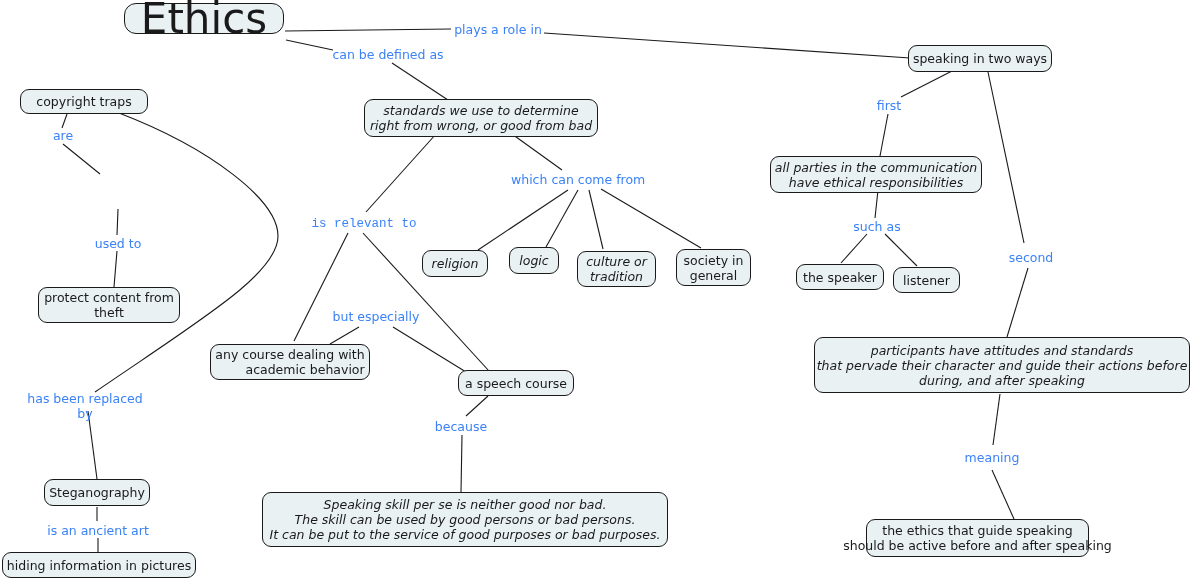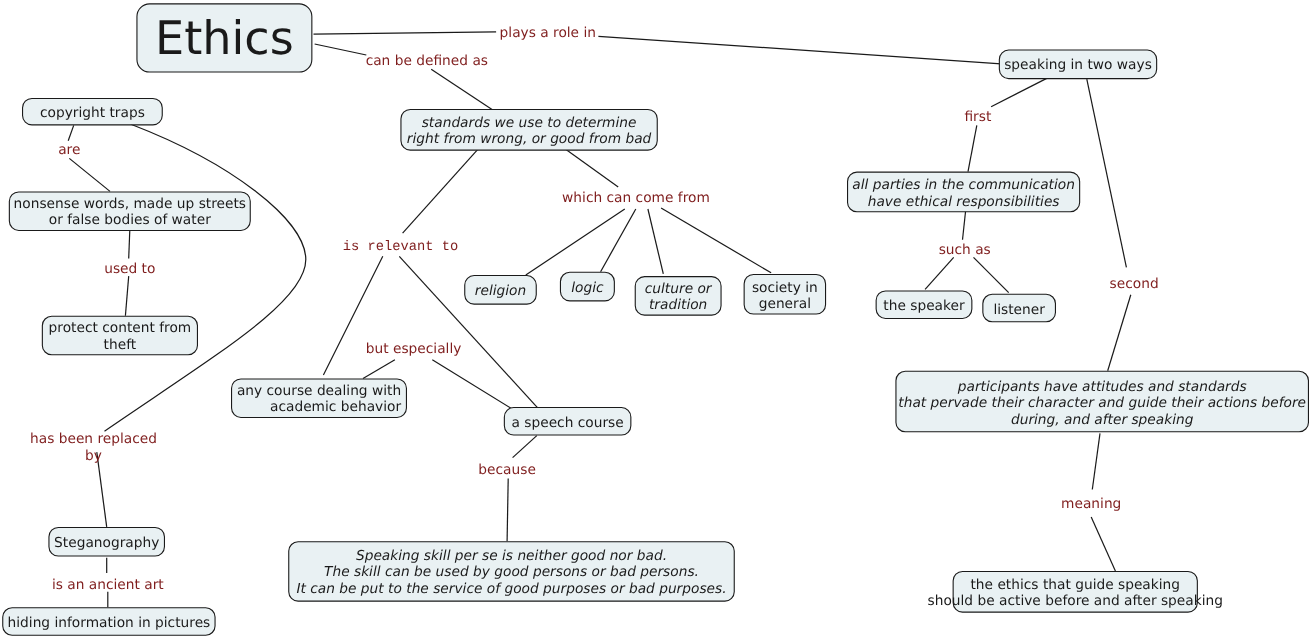--- a/index.html
+++ b/index.html
@@ -42,21 +42,21 @@
   .node.italic { font-style: italic; }
   .node.root {
     font-size: 42px;
     line-height: 46px;
     border-radius: 12px;
     border-width: 1.6px;
     letter-spacing: 0px;
   }
   .linklabel {
     position: absolute;
-    color: #7f1d1d;
+    color: #3b82f6;
     font-size: 12.5px;
     line-height: 15px;
     text-align: center;
     white-space: pre;
     background: transparent;
   }
 </style>
 </head>
 <body>
 
@@ -110,28 +110,26 @@
       <path d="M885,234 L917,266"></path>
 
       <path d="M988,72 L1024,243"></path>
       <path d="M1028,268 L1007,337"></path>
 
       <path d="M1000,394 L993,445"></path>
       <path d="M992,470 L1014,519"></path>
     </g>
   </svg>
 
-  <div class="node root" style="left:124px; top:3px; width:160px; height:63px;">Ethics</div>
+  <div class="node root" style="left:124px; top:3px; width:160px; height:31px;">Ethics</div>
 
   <div class="node" style="left:20px; top:89px; width:128px; height:25px;">copyright traps</div>
 
   <div class="linklabel" style="left:36px; top:128px; width:54px;">are</div>
 
-  <div class="node" style="left:8px; top:174px; width:220px; height:36px;">nonsense words, made up streets
-or false bodies of water</div>
 
   <div class="linklabel" style="left:88px; top:236px; width:60px;">used to</div>
 
   <div class="node" style="left:38px; top:287px; width:142px; height:36px;">protect content from
 theft</div>
 
   <div class="linklabel" style="left:25px; top:391px; width:120px;">has been replaced
 by</div>
 
   <div class="node" style="left:44px; top:479px; width:106px; height:27px;">Steganography</div>

